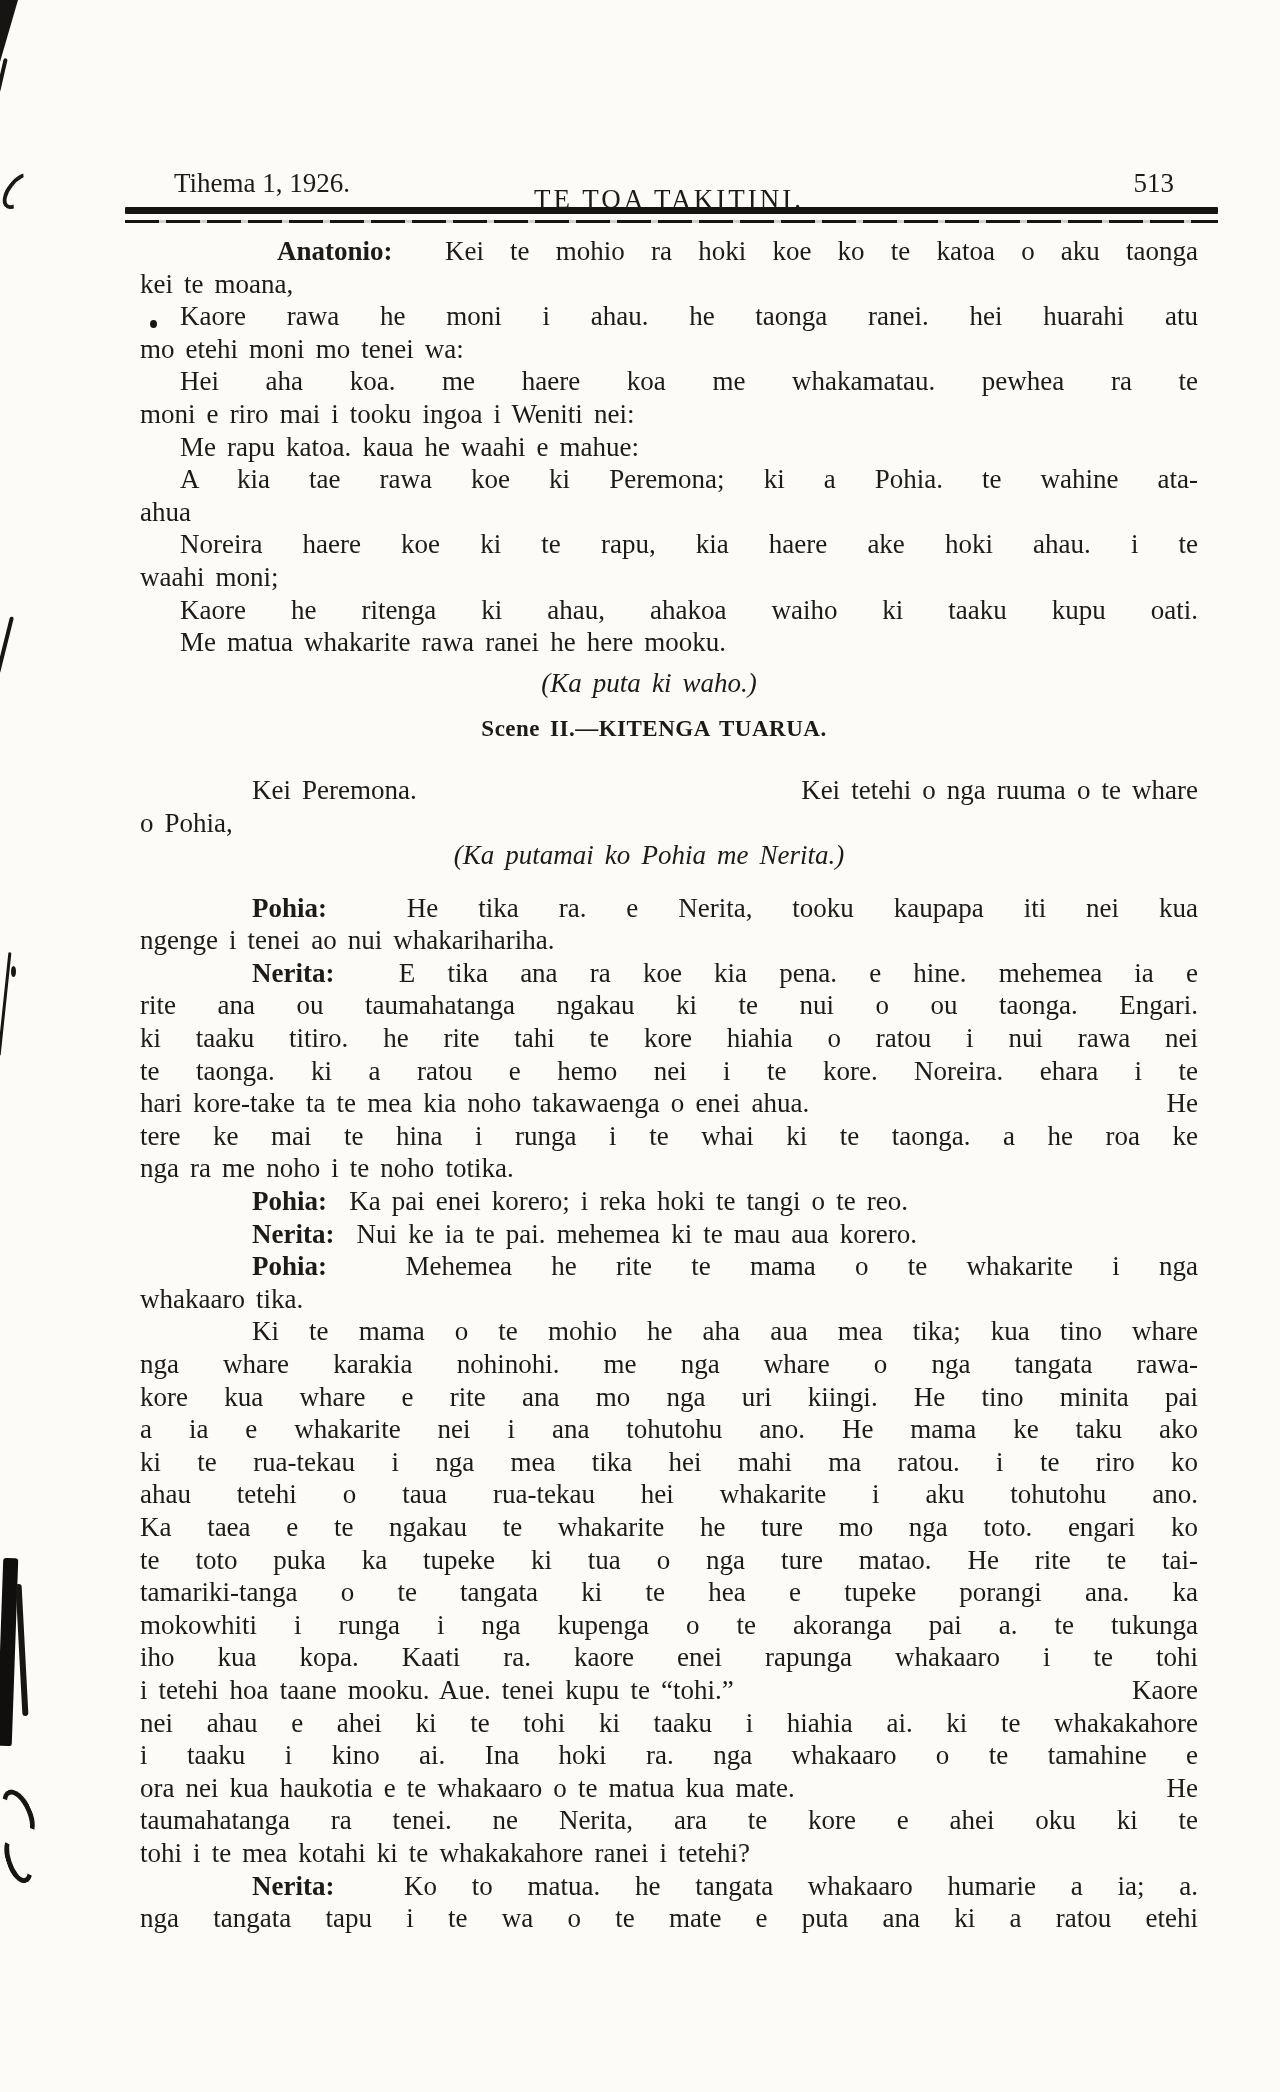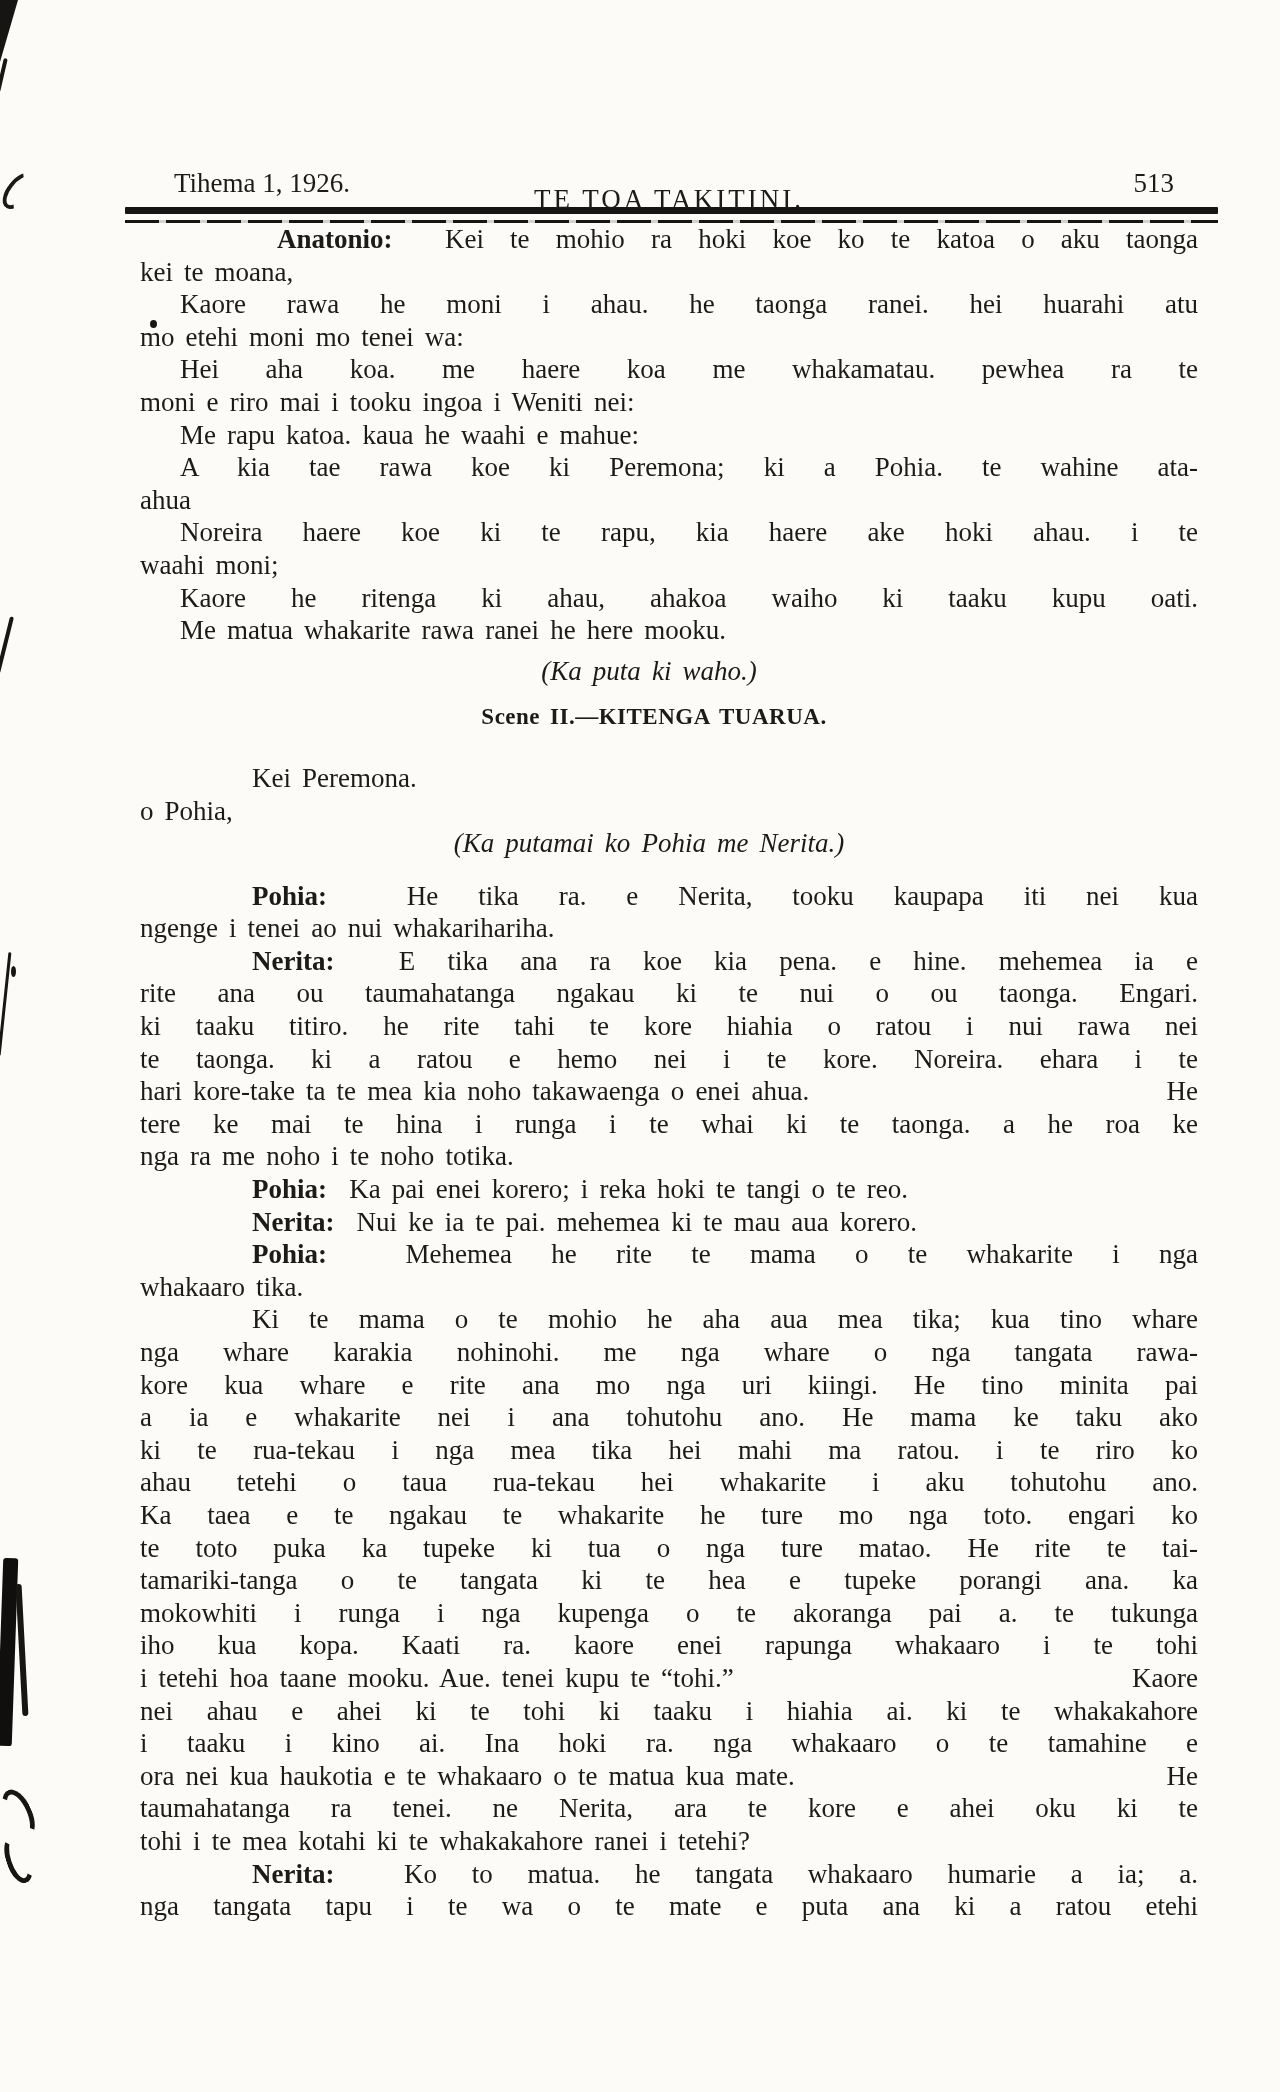--- a/index.html
+++ b/index.html
@@ -11,21 +11,21 @@
     -webkit-font-smoothing:antialiased;
   }
   .col{position:absolute;left:140px;top:166px;width:1058px;}
   .hdr{position:relative;height:34px;line-height:34px;font-size:27px;}
   .hdr .date{position:absolute;left:2px;top:0;margin-left:32px;}
   .hdr .masthead{position:absolute;left:50%;top:16px;transform:translateX(-50%);letter-spacing:3px;}
   .hdr .pageno{position:absolute;right:24px;top:0;}
   .rule-thick{height:7px;background:#161514;margin:7px 0 0 -15px;width:1093px;border-radius:1px;}
   .rule-thin{height:3px;margin:6px 0 0 -15px;width:1093px;
     background:repeating-linear-gradient(90deg,#161514 0 34px,rgba(22,21,20,0.18) 34px 41px);}
-  .textbody{margin-top:0;}
+  .textbody{margin-top:12px;}
   .line{font-size:27px;line-height:32.6px;min-height:32.6px;word-spacing:0.16em;text-align:left;}
   .line b{font-weight:700;}
   .sm{padding-left:40px;}
   .lg{padding-left:112px;}
   .xl{padding-left:137px;}
   .j{text-align:justify;text-align-last:justify;text-justify:inter-word;}
   .c{text-align:center;text-align-last:center;padding-right:40px;font-style:italic;}
   .gap{margin-top:8px;}
   .split{display:flex;justify-content:space-between;}
   .heading{font-weight:700;font-size:23px;letter-spacing:0.5px;text-align:center;text-align-last:center;
@@ -86,20 +86,21 @@
       <div class="line sm j">A kia tae rawa koe ki Peremona; ki a Pohia. te wahine ata-</div>
       <div class="line ">ahua</div>
       <div class="line sm j">Noreira haere koe ki te rapu, kia haere ake hoki ahau. i te</div>
       <div class="line ">waahi moni;</div>
       <div class="line sm j">Kaore he ritenga ki ahau, ahakoa waiho ki taaku kupu oati.</div>
       <div class="line sm">Me matua whakarite rawa ranei he here mooku.</div>
       <div class="line c gap">(Ka puta ki waho.)</div>
       <div class="line heading">Scene II.—KITENGA TUARUA.</div>
       <div class="line split lg">
         <span>Kei Peremona.</span>
+        <span>Kei tetehi o nga ruuma o te whare</span>
       </div>
       <div class="line ">o Pohia,</div>
       <div class="line c">(Ka putamai ko Pohia me Nerita.)</div>
       <div class="line lg j stage-gap"><b>Pohia:</b>&nbsp;&nbsp;He tika ra. e Nerita, tooku kaupapa iti nei kua</div>
       <div class="line ">ngenge i tenei ao nui whakarihariha.</div>
       <div class="line lg j"><b>Nerita:</b>&nbsp;&nbsp;E tika ana ra koe kia pena. e hine. mehemea ia e</div>
       <div class="line j">rite ana ou taumahatanga ngakau ki te nui o ou taonga. Engari.</div>
       <div class="line j">ki taaku titiro. he rite tahi te kore hiahia o ratou i nui rawa nei</div>
       <div class="line j">te taonga. ki a ratou e hemo nei i te kore. Noreira. ehara i te</div>
       <div class="line split">

